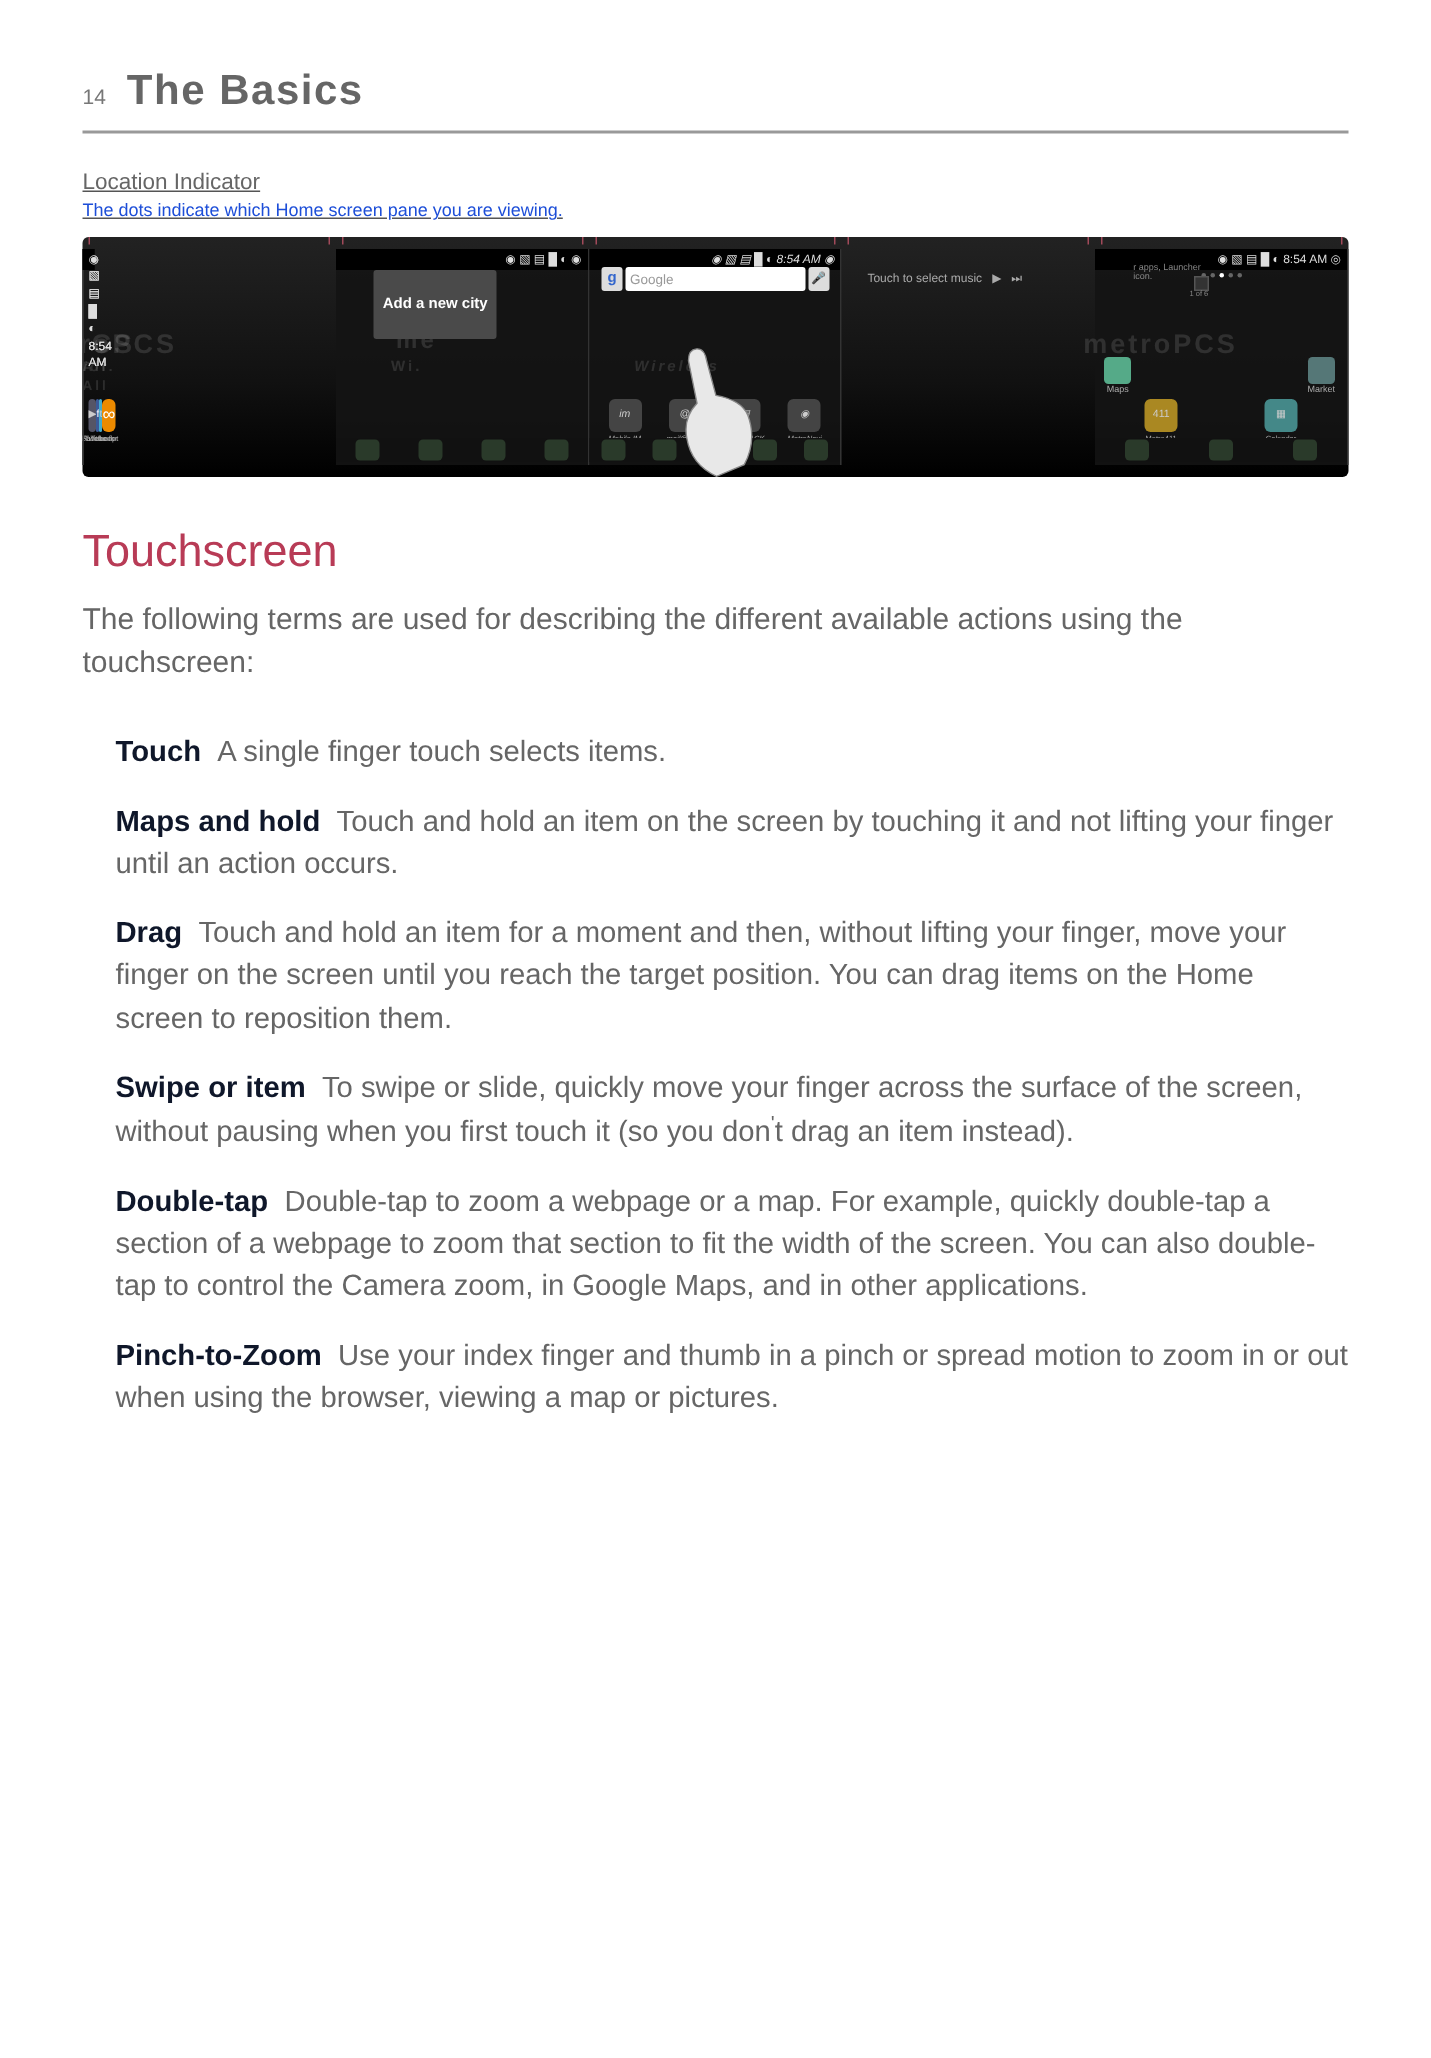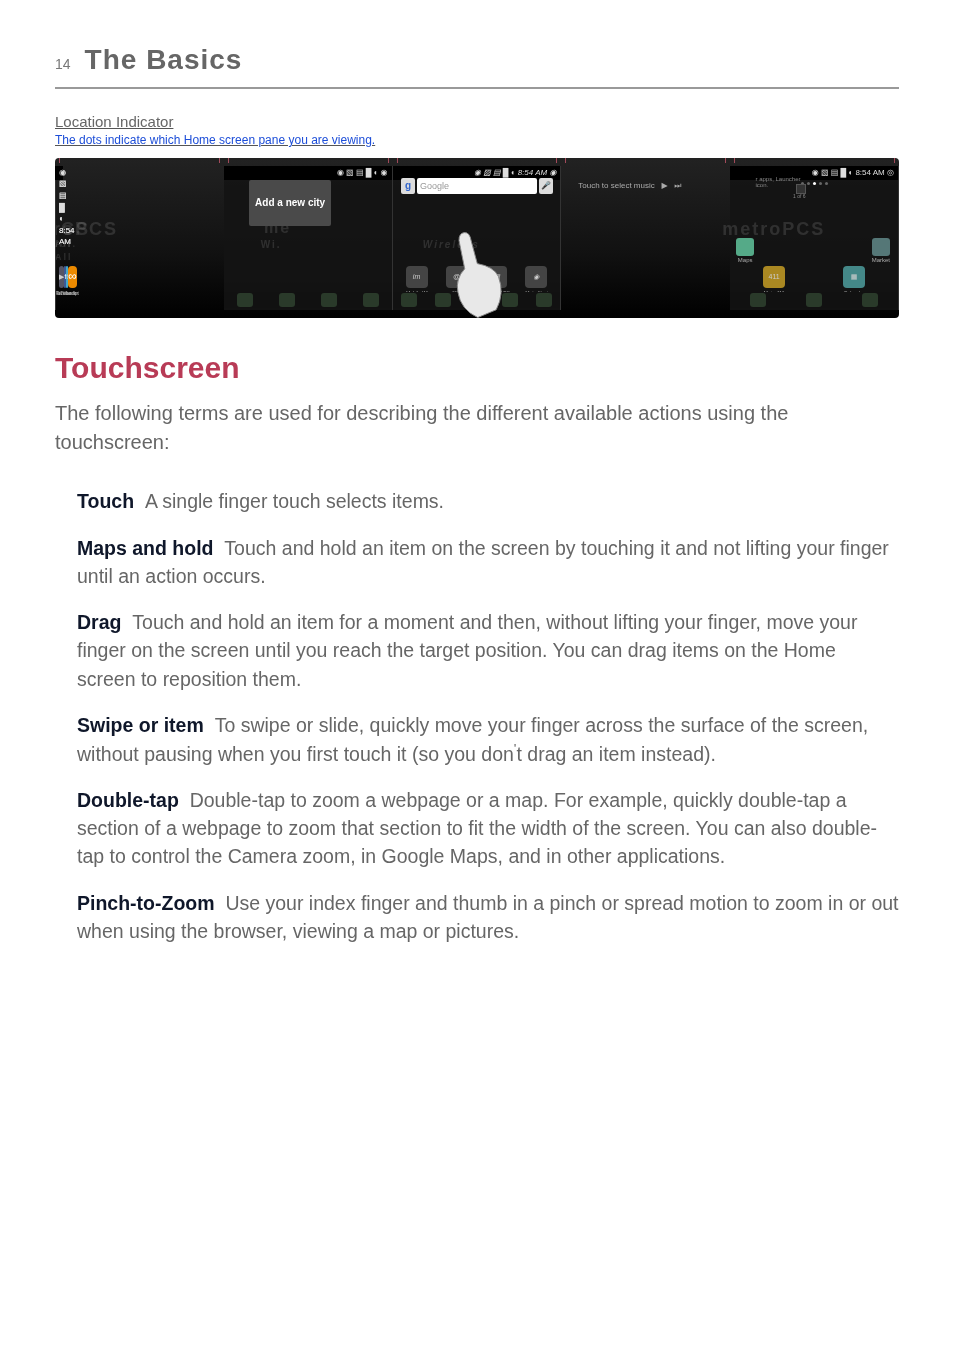--- a/index.html
+++ b/index.html
@@ -143,21 +143,21 @@
       left: 50%; top: 70px;
       width: 70px; height: 90px;
       transform: translateX(-50%) rotate(-15deg);
     }
     .finger path { fill: #e8e8e8; stroke: #888; stroke-width: 1; }
     .music-hint { position: absolute; top: 22px; left: 62%; font-size: 8px; color: #aaa; }
     .side-hint { position: absolute; top: 18px; left: 83%; font-size: 6px; color: #888; line-height: 1.1; max-width: 50px;}
 
     h2.section {
       font-size: 30px;
-      font-weight: bold;
+      font-weight: normal;
       color: #b83b56;
       margin-bottom: 10px;
     }
     p.lead, .desc {
       font-size: 20px;
       color: #666;
       margin-bottom: 30px;
     }
     .term-block {
       font-size: 19.5px;

